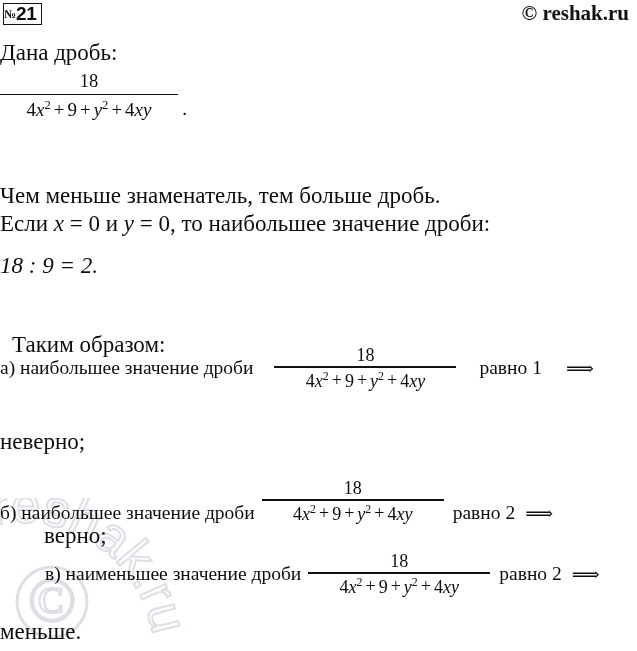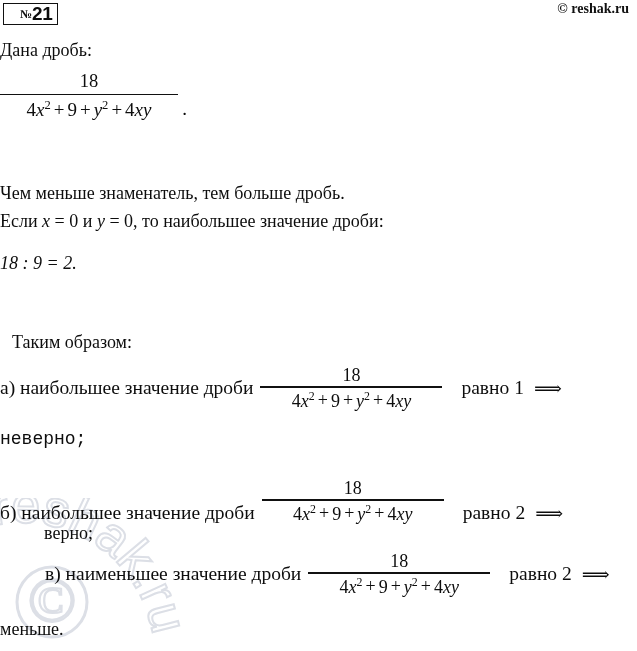--- a/index.html
+++ b/index.html
@@ -27,21 +27,21 @@
     z-index: 0;
   }
   .watermark svg { display: block; }
 
   
   .task-badge {
     position: absolute;
     left: 3px;
     top: 3px;
     border: 1.5px solid #111;
-    padding: 0px 5px 1px 16px;
+    padding: 0px 5px 1px 0;
     line-height: 1;
     background: #fff;
     z-index: 3;
     white-space: nowrap;
   }
   .task-badge .nm {
     font-size: 12px;
     font-weight: bold;
     vertical-align: 2px;
     letter-spacing: 0;
@@ -50,32 +50,32 @@
     font-size: 19px;
     font-weight: bold;
     font-family: "Liberation Sans", sans-serif;
     letter-spacing: -0.5px;
   }
 
   .copyright {
     position: absolute;
     right: 8px;
     top: 1px;
-    font-size: 14px;
+    font-size: 21px;
     font-weight: bold;
     color: #111;
     z-index: 3;
     white-space: nowrap;
   }
 
   
   .line {
     position: absolute;
     white-space: nowrap;
-    font-size: 18px;
+    font-size: 23px;
     line-height: 1;
     z-index: 2;
   }
 
   
   .mi {            
     font-style: italic;
     font-family: "Liberation Serif", "DejaVu Serif", serif;
   }
   .sup {
@@ -125,21 +125,21 @@
     position: absolute;
     left: 0px;
     white-space: nowrap;
     font-size: 19.5px;
     line-height: 1;
     z-index: 2;
     display: flex;
     align-items: center;
   }
   .ansrow .lead { margin-right: 7px; }
-  .ansrow .tail { margin-left: 19px; }
+  .ansrow .tail { margin-left: 9px; }
   .frac-inline {
     display: inline-block;
     text-align: center;
     vertical-align: middle;
     line-height: 1;
   }
   .frac-inline .num-part {
     display: block;
     font-size: 18px;
     padding-bottom: 2px;
@@ -197,31 +197,31 @@
 </div>
 
 <div class="line" style="left:0px; top:184px;text-align:right;">Чем меньше знаменатель, тем больше дробь.</div>
 
 <div class="line" style="left:0px; top:212px;"><span>Если </span><span class="mi">x</span><span> = 0 и </span><span class="mi">y</span><span> = 0,</span><span> то наибольшее значение дроби:</span></div>
 
 <div class="line" style="left:0px; top:254px;font-style:italic;">18 : 9 = 2.</div>
 
 <div class="line" style="left:12px; top:333px;">Таким образом:</div>
 
-<div class="ansrow" style="top:366px;">
+<div class="ansrow" style="top:346px;gap:14px;">
   <span class="lead">а) наибольшее значение дроби</span>
   <span class="frac-inline" style="width:182px;">
     <span class="num-part">18</span>
     <span class="bar"></span>
     <span class="den-part"><span>4</span><span class="mi">x</span><span class="sup">2</span><span class="op">+</span><span>9</span><span class="op">+</span><span class="mi">y</span><span class="sup">2</span><span class="op">+</span><span>4</span><span class="mi">x</span><span class="mi">y</span></span>
   </span>
   <span class="tail">равно 1</span>
   <span class="dblarrow">⟹</span>
 </div>
-<div class="line" style="left:0px; top:430px;font-family:Liberation Mono, monospace;">неверно;</div>
+<div class="line" style="left:0px; top:430px;">неверно;</div>
 
 <div class="ansrow" style="top:479px;align-items:flex-end;">
   <span class="lead">б) наибольшее значение дроби</span>
   <span class="frac-inline" style="width:182px;">
     <span class="num-part">18</span>
     <span class="bar"></span>
     <span class="den-part"><span>4</span><span class="mi">x</span><span class="sup">2</span><span class="op">+</span><span>9</span><span class="op">+</span><span class="mi">y</span><span class="sup">2</span><span class="op">+</span><span>4</span><span class="mi">x</span><span class="mi">y</span></span>
   </span>
   <span class="tail">равно 2</span>
   <span class="dblarrow">⟹</span>

